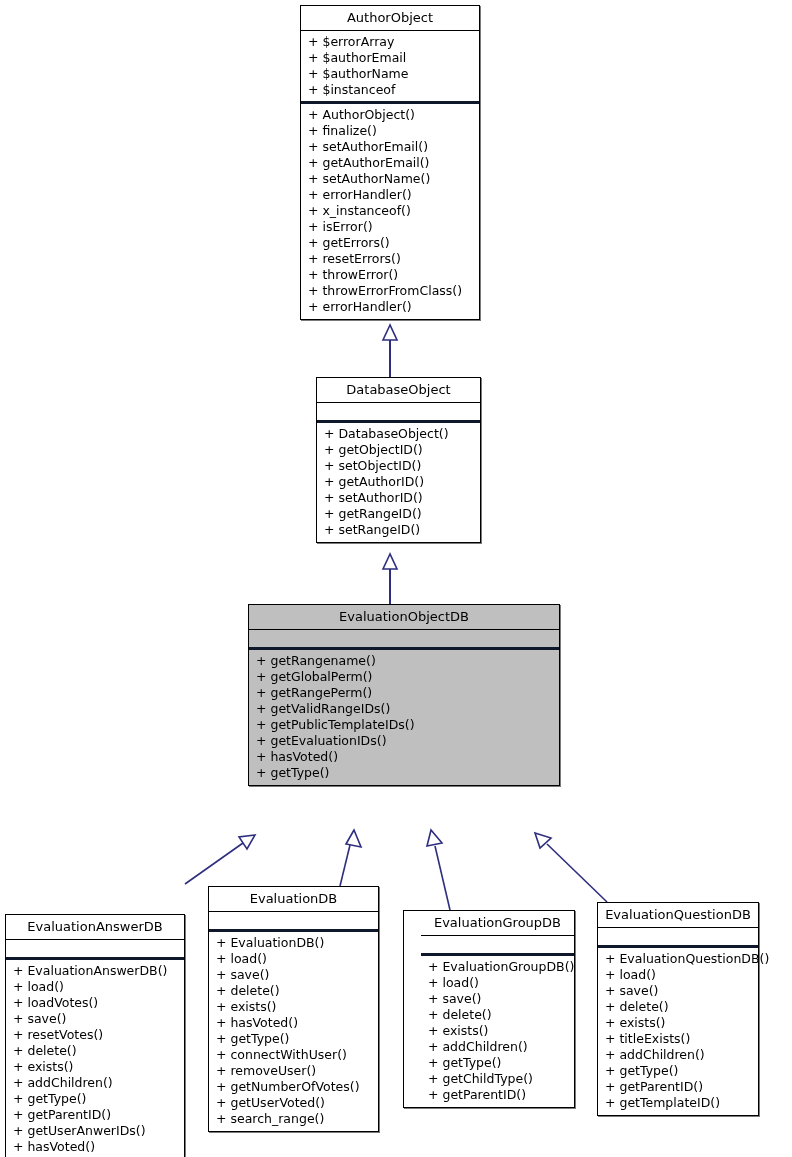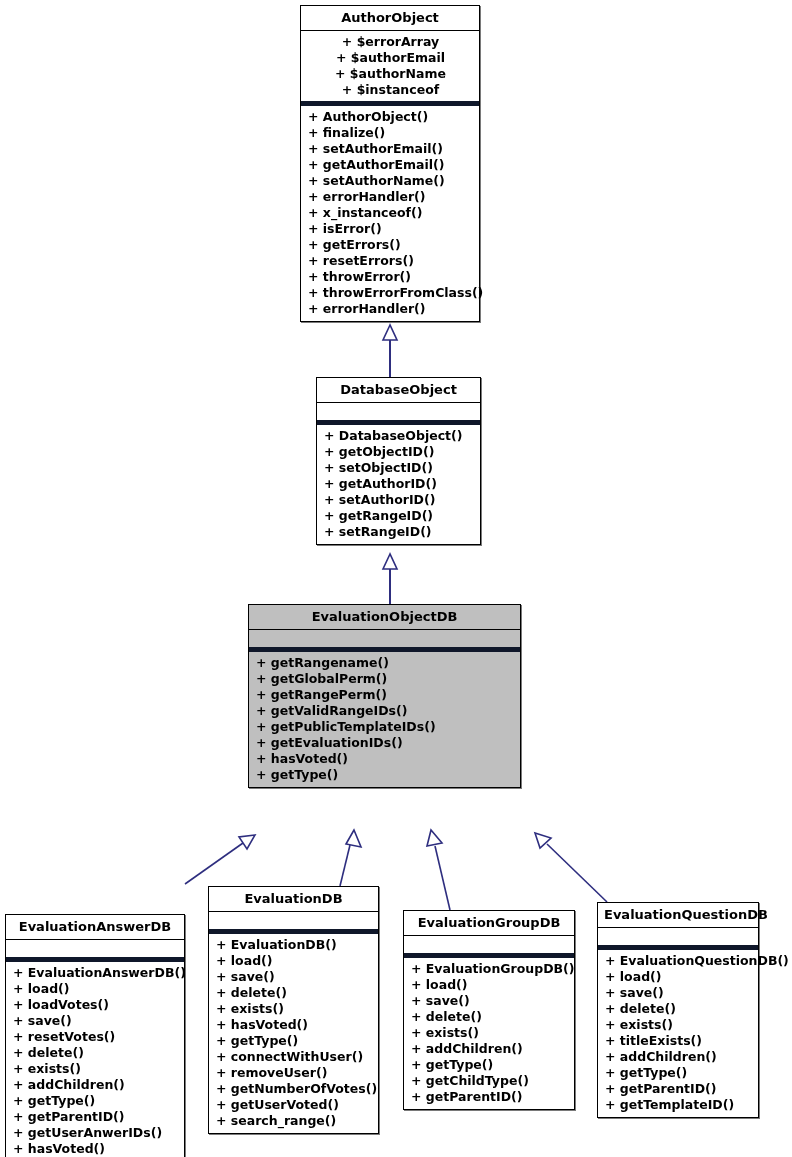--- a/index.html
+++ b/index.html
@@ -12,21 +12,20 @@
     height: 1157px;
     position: relative;
     font-family: "DejaVu Sans", "Liberation Sans", sans-serif;
     overflow: hidden;
   }
   #diagram {
     position: absolute;
     left: 0; top: 0;
     width: 792px;
     height: 1157px;
-    font-weight: bold;
   }
   svg.edges {
     position: absolute;
     left: 0; top: 0;
     width: 792px;
     height: 1157px;
     pointer-events: none;
     z-index: 1;
   }
   .uml-class {
@@ -43,24 +42,23 @@
   .cls-name {
     text-align: center;
     font-size: 13px;
     color: #000000;
     padding: 4px 6px 5px 6px;
     line-height: 15px;
     border-bottom: 1px solid #000000;
     white-space: nowrap;
   }
   .cls-attrs {
-    border-bottom: 5px solid #0f172a;
+    border-bottom: 3px solid #0f172a;
     padding: 3px 6px 3px 7px;
     min-height: 10px;
-    text-align: center;
   }
   .cls-attrs.empty {
     padding: 0;
     height: 17px;
   }
   .cls-ops {
     padding: 3px 6px 4px 7px;
   }
   .member {
     font-size: 12.5px;
@@ -138,21 +136,21 @@
         <div class="cls-ops">
           <div class="member">+ DatabaseObject()</div>
           <div class="member">+ getObjectID()</div>
           <div class="member">+ setObjectID()</div>
           <div class="member">+ getAuthorID()</div>
           <div class="member">+ setAuthorID()</div>
           <div class="member">+ getRangeID()</div>
           <div class="member">+ setRangeID()</div>
         </div>
       </div>
-      <div class="uml-class highlighted" style="left: 248px; top: 604px; width: 273px;">
+      <div class="uml-class highlighted" style="left: 248px; top: 604px; width: 312px;">
         <div class="cls-name">EvaluationObjectDB</div>
         <div class="cls-attrs empty"></div>
         <div class="cls-ops">
           <div class="member">+ getRangename()</div>
           <div class="member">+ getGlobalPerm()</div>
           <div class="member">+ getRangePerm()</div>
           <div class="member">+ getValidRangeIDs()</div>
           <div class="member">+ getPublicTemplateIDs()</div>
           <div class="member">+ getEvaluationIDs()</div>
           <div class="member">+ hasVoted()</div>
@@ -189,21 +187,21 @@
           <div class="member">+ exists()</div>
           <div class="member">+ hasVoted()</div>
           <div class="member">+ getType()</div>
           <div class="member">+ connectWithUser()</div>
           <div class="member">+ removeUser()</div>
           <div class="member">+ getNumberOfVotes()</div>
           <div class="member">+ getUserVoted()</div>
           <div class="member">+ search_range()</div>
         </div>
       </div>
-      <div class="uml-class" style="left: 403px; top: 910px; width: 172px;">
+      <div class="uml-class" style="left: 403px; top: 910px; width: 172px; padding-left: 17px;">
         <div class="cls-name">EvaluationGroupDB</div>
         <div class="cls-attrs empty"></div>
         <div class="cls-ops">
           <div class="member">+ EvaluationGroupDB()</div>
           <div class="member">+ load()</div>
           <div class="member">+ save()</div>
           <div class="member">+ delete()</div>
           <div class="member">+ exists()</div>
           <div class="member">+ addChildren()</div>
           <div class="member">+ getType()</div>

